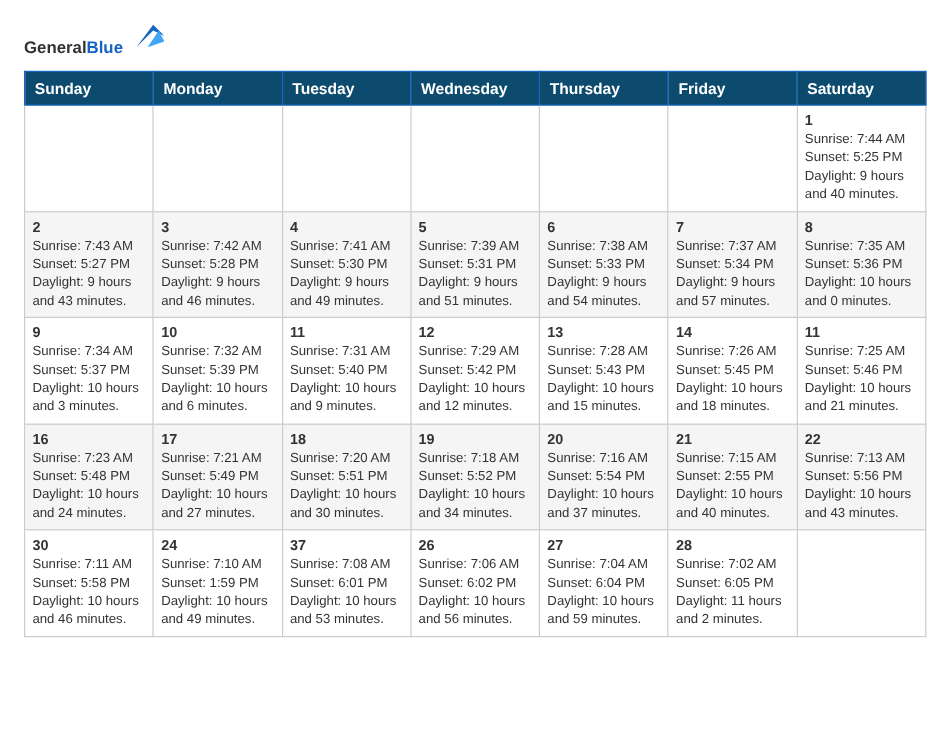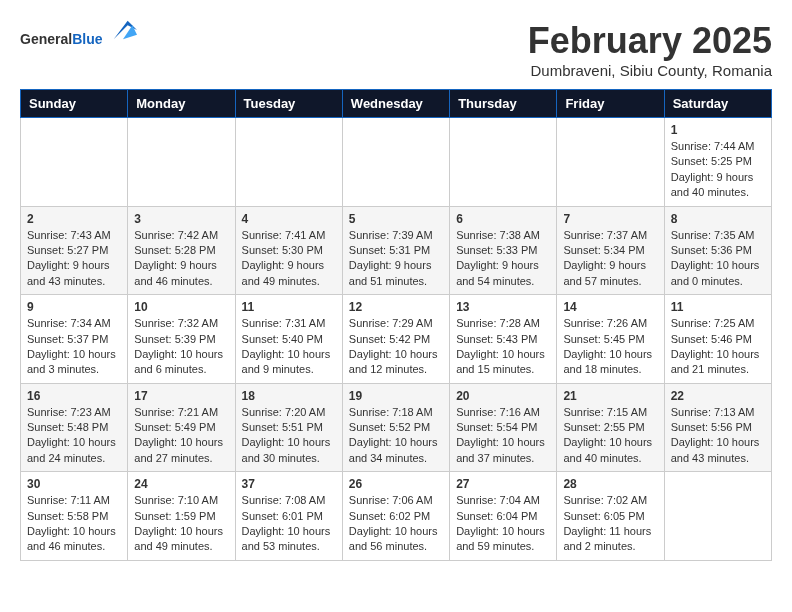--- a/index.html
+++ b/index.html
@@ -43,21 +43,21 @@
     .subtitle {
       font-size: 15px;
       color: #333;
     }
     .calendar {
       width: 100%;
       border-collapse: collapse;
       border: 1px solid #ccc;
     }
     .calendar th {
-      background-color: #0f172a;
+      background-color: #0c4a6e;
       color: #fff;
       text-align: left;
       padding: 6px 8px;
       font-size: 13px;
       border: 1px solid #1565c0;
     }
     .calendar td {
       vertical-align: top;
       border: 1px solid #ccc;
       padding: 5px 6px;
@@ -91,24 +91,20 @@
 <div class="header">
   <div class="logo">
     <div>
       <span class="logo-text logo-general">General</span><span class="logo-text logo-blue">Blue</span>
       <svg class="logo-icon" viewBox="0 0 30 30" xmlns="http://www.w3.org/2000/svg">
         <polygon points="5,25 20,5 30,15 20,10" fill="#1565c0"></polygon>
         <polygon points="15,25 25,10 30,20" fill="#42a5f5"></polygon>
       </svg>
     </div>
   </div>
-  <div class="title-block">
-    <div class="month-title">February 2025</div>
-    <div class="subtitle">Dumbraveni, Sibiu County, Romania</div>
-  </div>
 </div>
 
 <table class="calendar">
   <thead>
     <tr>
     <th>Sunday</th>
         <th>Monday</th>
         <th>Tuesday</th>
         <th>Wednesday</th>
         <th>Thursday</th>

